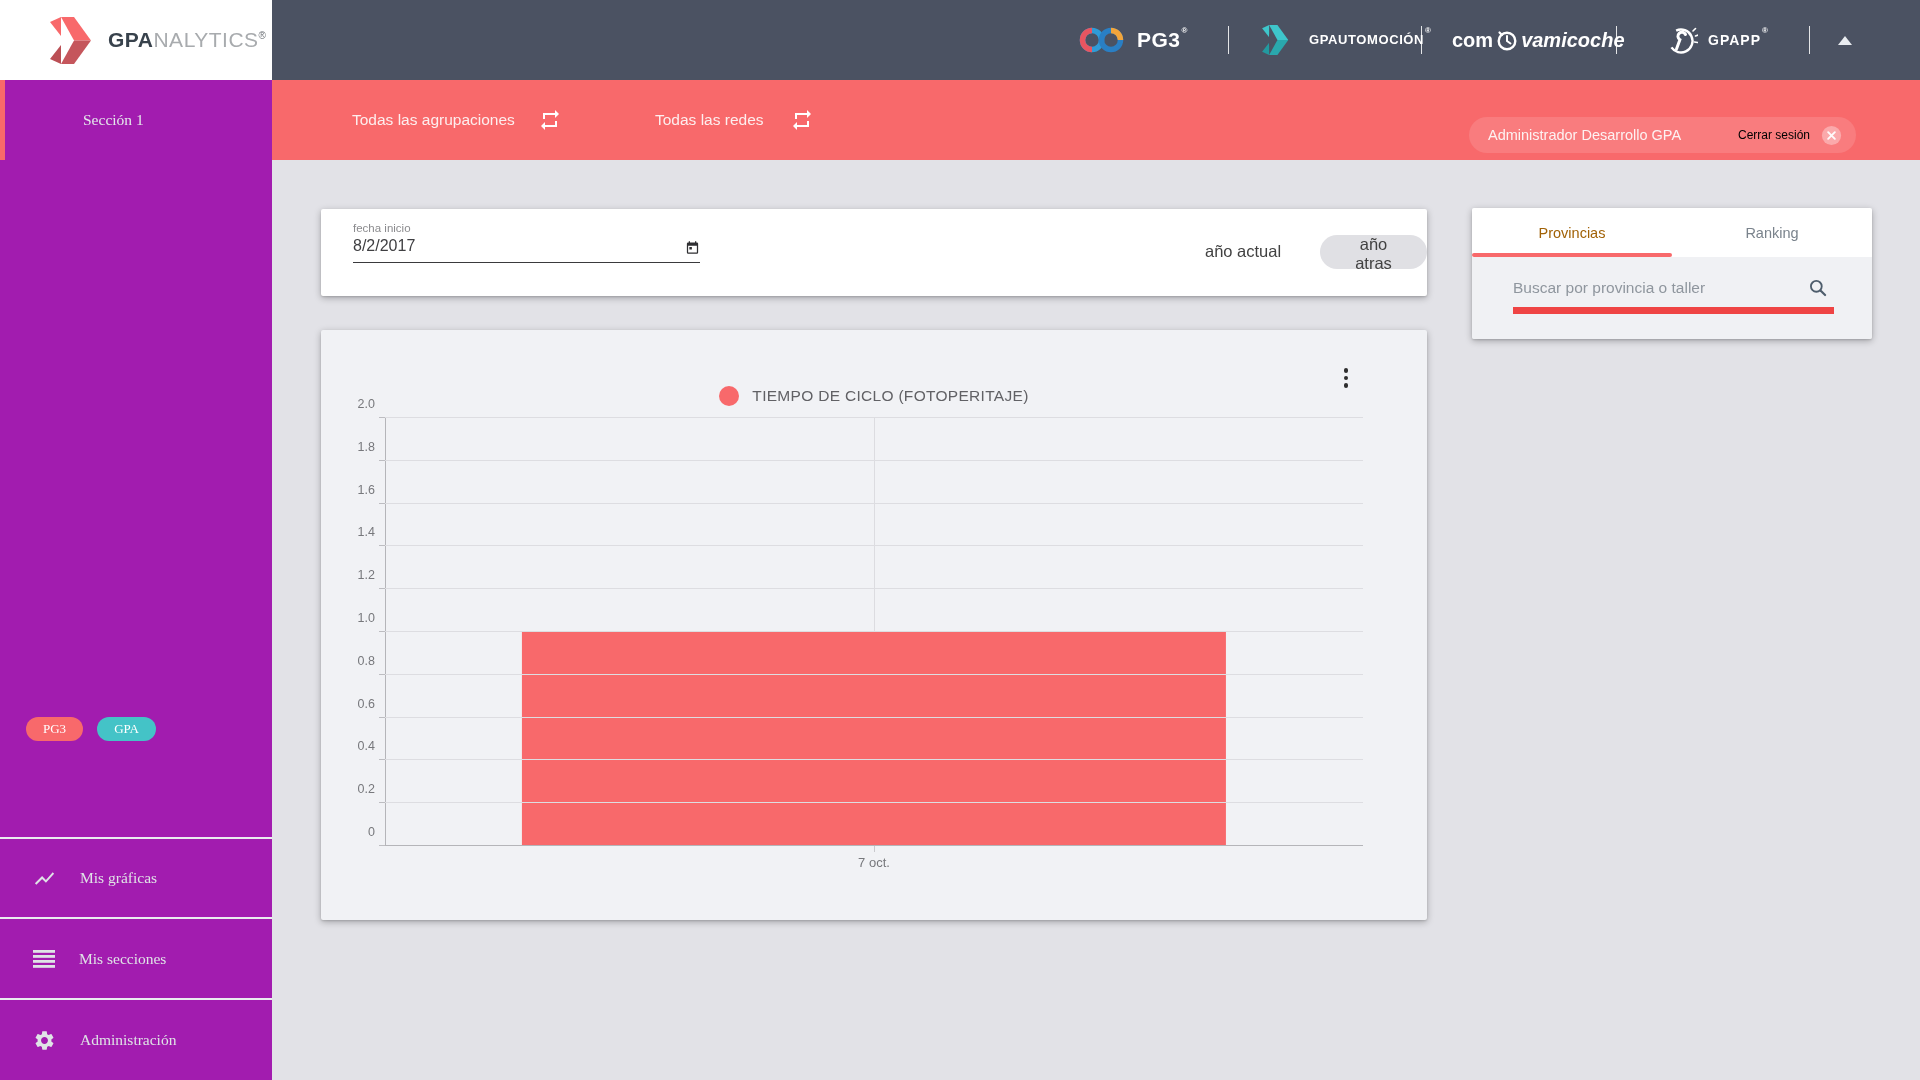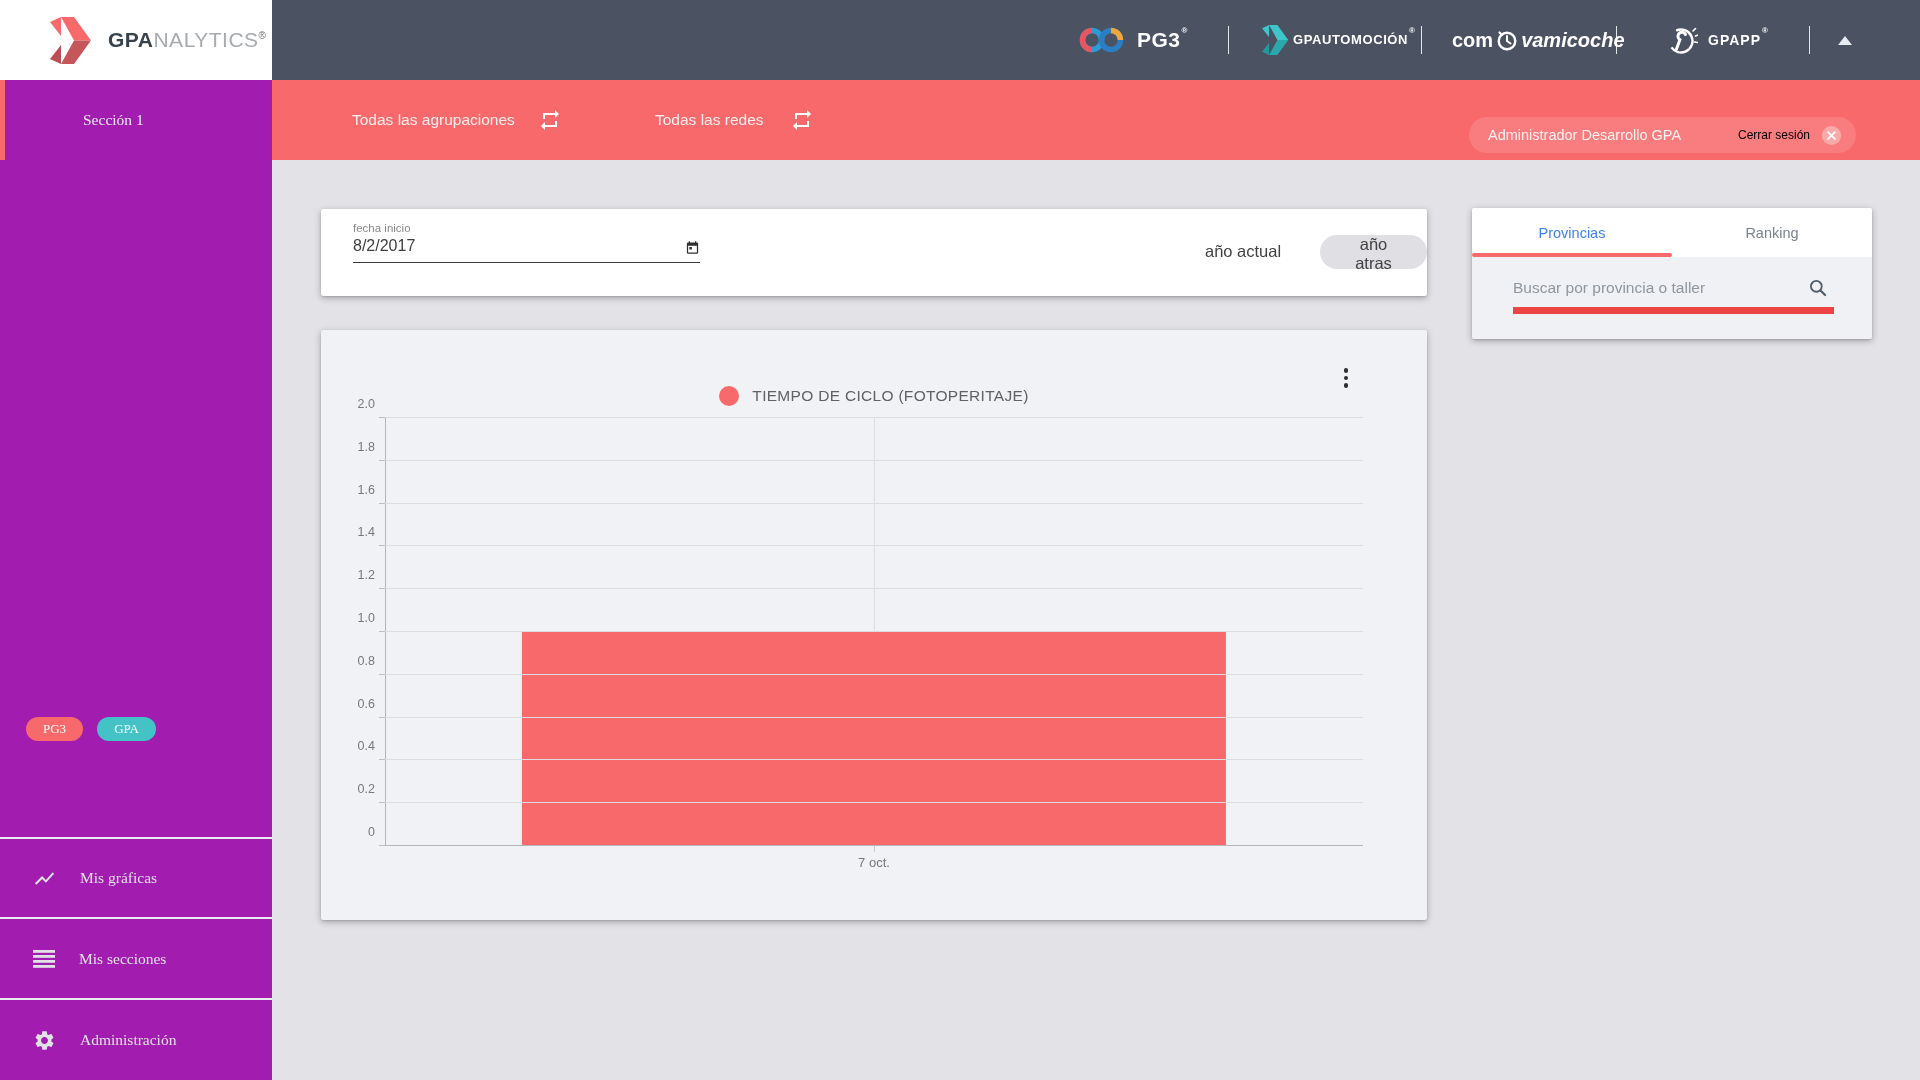--- a/index.html
+++ b/index.html
@@ -12,21 +12,21 @@
     display:flex; align-items:center; padding-left:50px; }
   #logo-box .brand-text { margin-left:16px; font-size:21px; letter-spacing:.5px; }
   #logo-box .brand-gpa { font-weight:bold; color:#38424c; }
   #logo-box .brand-rest { color:#a8abae; }
   #logo-box .brand-reg { font-size:10px; color:#6d7277; vertical-align:super; }
   .hsep { position:absolute; top:26px; width:1px; height:28px; background:rgba(255,255,255,.85); }
   .hlogo { position:absolute; top:0; height:80px; display:flex; align-items:center; color:#ffffff; }
   .hlogo .reg { font-size:8px; vertical-align:super; position:relative; top:-6px; margin-left:1px; }
   #pg3-logo { left:1078px; gap:9px; }
   #pg3-logo .t { font-size:21px; font-weight:bold; letter-spacing:.5px; }
-  #gpauto-logo { left:1262px; gap:4px; }
+  #gpauto-logo { left:1262px; gap:20px; }
   #gpauto-logo .t { font-size:13px; font-weight:bold; letter-spacing:.6px; }
   #coche-logo { left:1452px; }
   #coche-logo .t1 { font-size:20px; font-weight:600; }
   #coche-logo .t2 { font-size:20px; font-weight:bold; font-style:italic; }
   #coche-logo svg { margin:0 3px; }
   #gpapp-logo { left:1666px; gap:10px; }
   #gpapp-logo .t { font-size:14px; font-weight:bold; letter-spacing:1px; }
   #collapse-caret { position:absolute; left:1838px; top:36px; width:0; height:0;
     border-left:7px solid transparent; border-right:7px solid transparent;
     border-bottom:9px solid #e9ecf0; cursor:pointer; }
@@ -98,21 +98,21 @@
   #center-vline { position:absolute; left:50%; top:0; bottom:0; width:1px; background:#dcdce0; }
   #chart-bar { position:absolute; left:50%; transform:translateX(-50%); bottom:1px; width:72%; background:#f8696b; }
   #xtick { position:absolute; left:50%; bottom:-6px; width:1px; height:6px; background:#c9c9cd; }
   #xlabel { position:absolute; left:50%; transform:translateX(-50%); top:calc(100% + 9px); font-size:13px; color:#77787c; white-space:nowrap; }
 
   
   #right-panel { position:absolute; left:1200px; top:48px; width:400px; border-radius:2px;
     box-shadow:0 2px 7px rgba(0,0,0,.28), 0 1px 2px rgba(0,0,0,.12); overflow:hidden; }
   #tab-row { position:relative; height:49px; background:#ffffff; display:flex; }
   .tab { flex:1; display:flex; align-items:center; justify-content:center; font-size:14.5px; cursor:pointer; }
-  #tab-provincias { color:#3b82f6; }
+  #tab-provincias { color:#a16207; }
   #tab-ranking { color:#7a838c; }
   #tab-underline { position:absolute; left:0; bottom:0; width:50%; height:4px; background:#f8696b; border-radius:2px; }
   #search-area { position:relative; height:82px; background:#f0f1f4; }
   #search-wrap { position:absolute; left:41px; top:12px; width:321px; height:45px; border-bottom:7px solid #ef4444; }
   #search-input { position:absolute; left:0; top:10px; width:285px; border:none; outline:none; background:transparent;
     font-size:15.5px; color:#4a525a; font-family:"Liberation Sans", sans-serif; }
   #search-input::placeholder { color:#8f969e; }
   #search-icon { position:absolute; right:6px; top:9px; cursor:pointer; }
 </style>
 </head>

